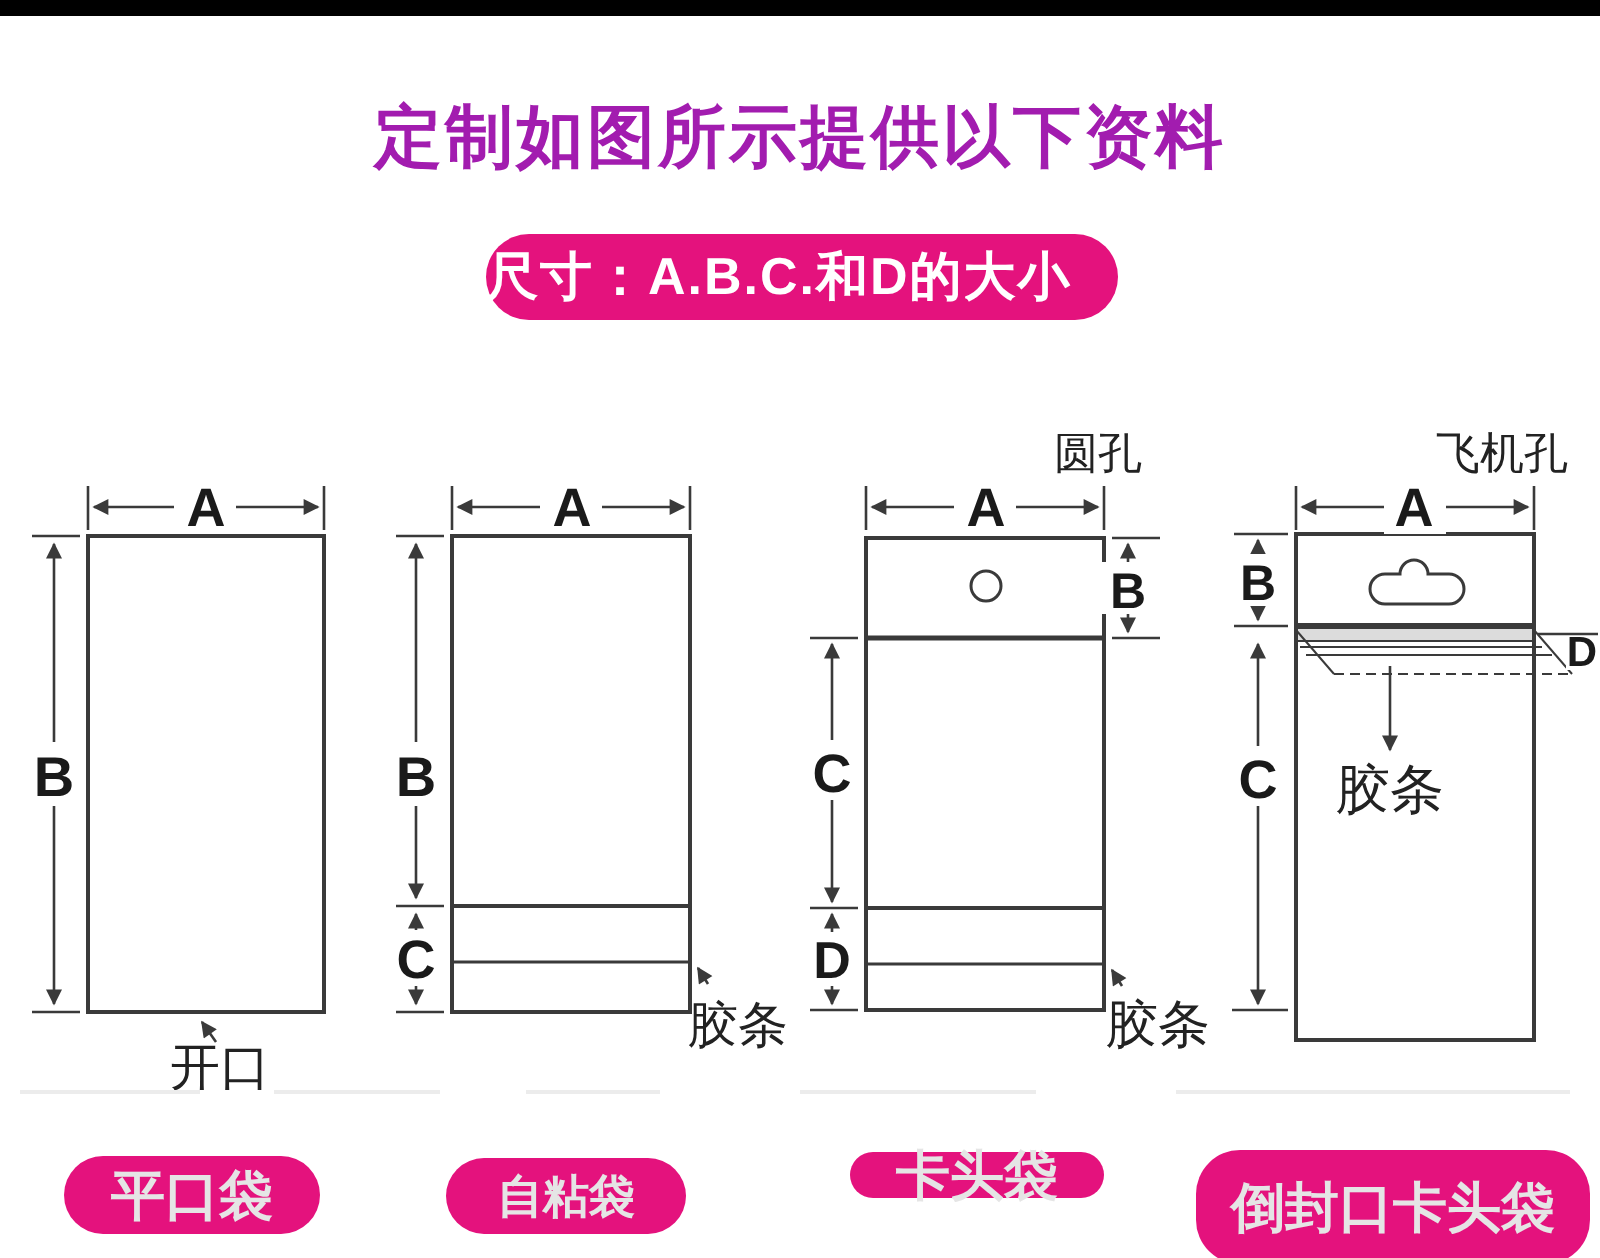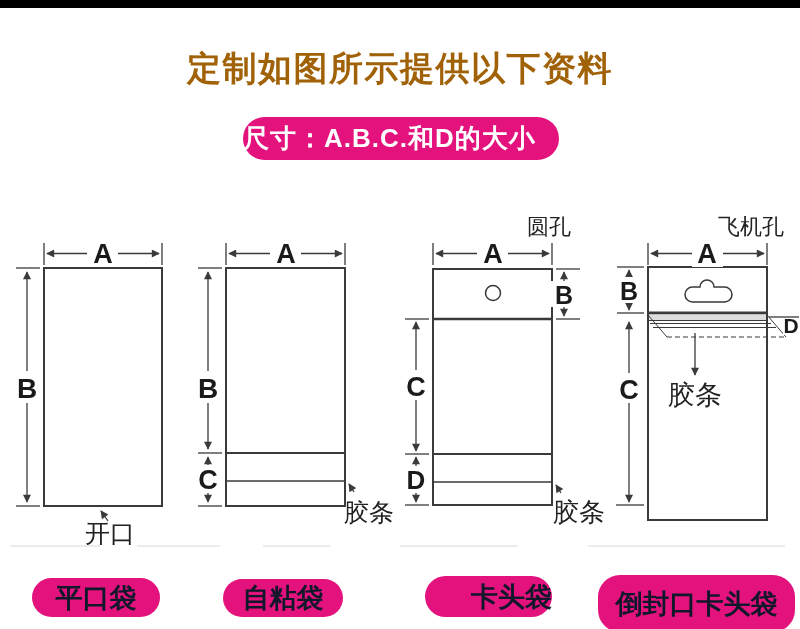--- a/index.html
+++ b/index.html
@@ -10,21 +10,21 @@
     font-family: "Liberation Sans", sans-serif;
     overflow: hidden;
   }
   .topbar {
     position: absolute; left: 0; top: 0; width: 800px; height: 8px;
     background: #000000;
   }
   .page-title {
     position: absolute; left: 0; top: 46px; width: 800px;
     text-align: center;
-    font-size: 34px; font-weight: bold; color: #a16207;
+    font-size: 34px; font-weight: bold; color: #a21caf;
     letter-spacing: 1.5px;
   }
   .size-pill {
     position: absolute; left: 243px; top: 117px; width: 316px; height: 43px;
     background: var(--accent, #e4127d);
     border-radius: 22px;
     display: flex; align-items: center; justify-content: flex-start;
     color: #ffffff; font-size: 26px; font-weight: bold;
     letter-spacing: 1px;
   }
@@ -41,25 +41,25 @@
   .cn-label {
     font-family: "Liberation Sans", sans-serif;
     font-weight: normal; fill: #222222; text-anchor: middle;
   }
   .mask { fill: #ffffff; stroke: none; }
   .badge {
     position: absolute;
     background: var(--accent, #e4127d);
     border-radius: 22px;
     display: flex; align-items: center; justify-content: center;
-    color: #0f172a; font-weight: bold;
+    color: #e5e5e5; font-weight: bold;
   }
   .badge-1 { left: 32px;  top: 578px; width: 128px; height: 39px; font-size: 27px; }
-  .badge-2 { left: 223px; top: 579px; width: 120px; height: 38px; font-size: 27px; }
-  .badge-3 { left: 425px; top: 576px; width: 127px; height: 41px; font-size: 27px; justify-content: flex-end; }
+  .badge-2 { left: 223px; top: 579px; width: 120px; height: 38px; font-size: 23px; }
+  .badge-3 { left: 425px; top: 576px; width: 127px; height: 23px; font-size: 27px; }
   .badge-4 { left: 598px; top: 575px; width: 197px; height: 57px; font-size: 27px; }
   .smudge { position: absolute; top: 545px; height: 2px; background: #ececec; }
 </style>
 </head>
 <body>
 
 <div class="topbar"></div>
 
 <div class="page-title">定制如图所示提供以下资料</div>
 

